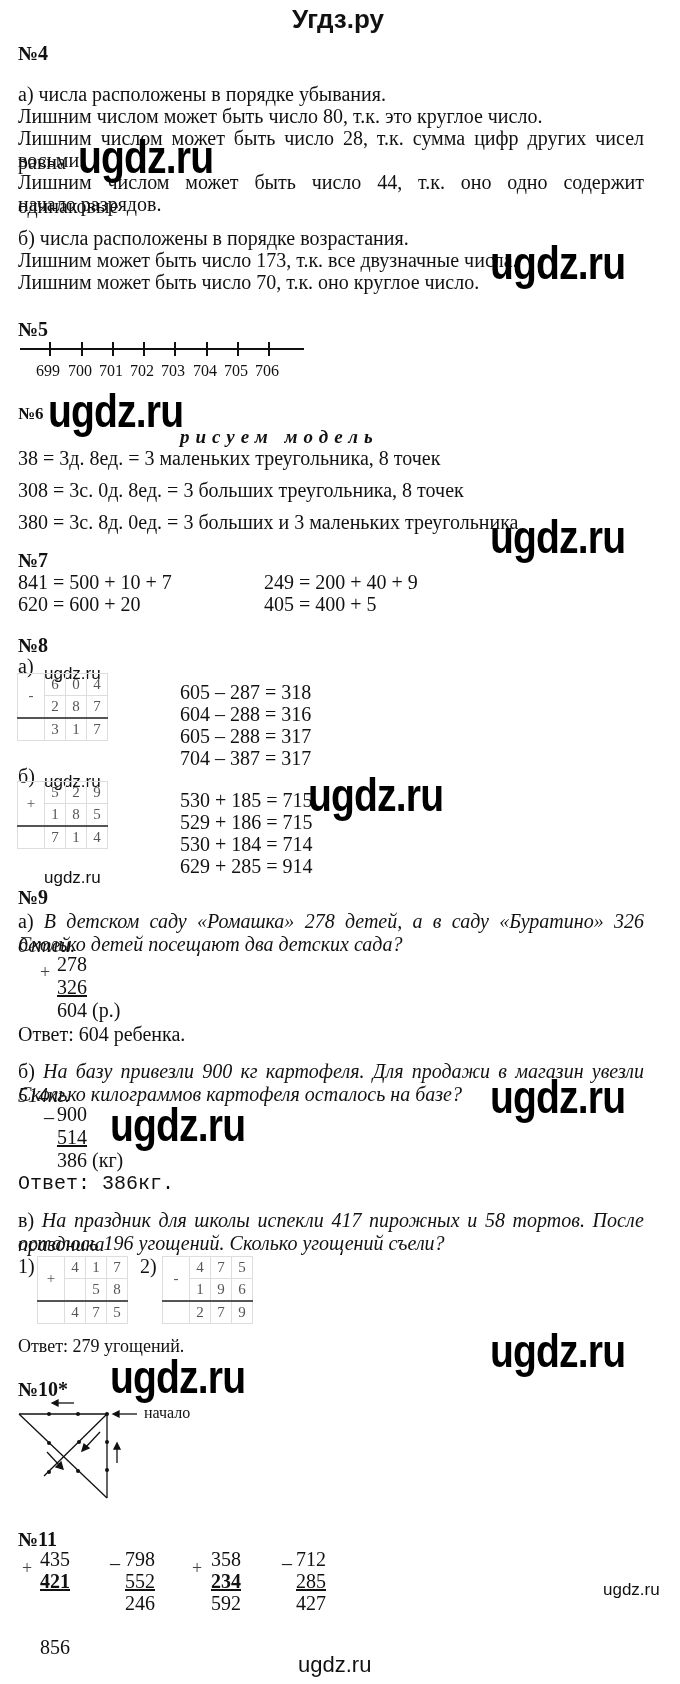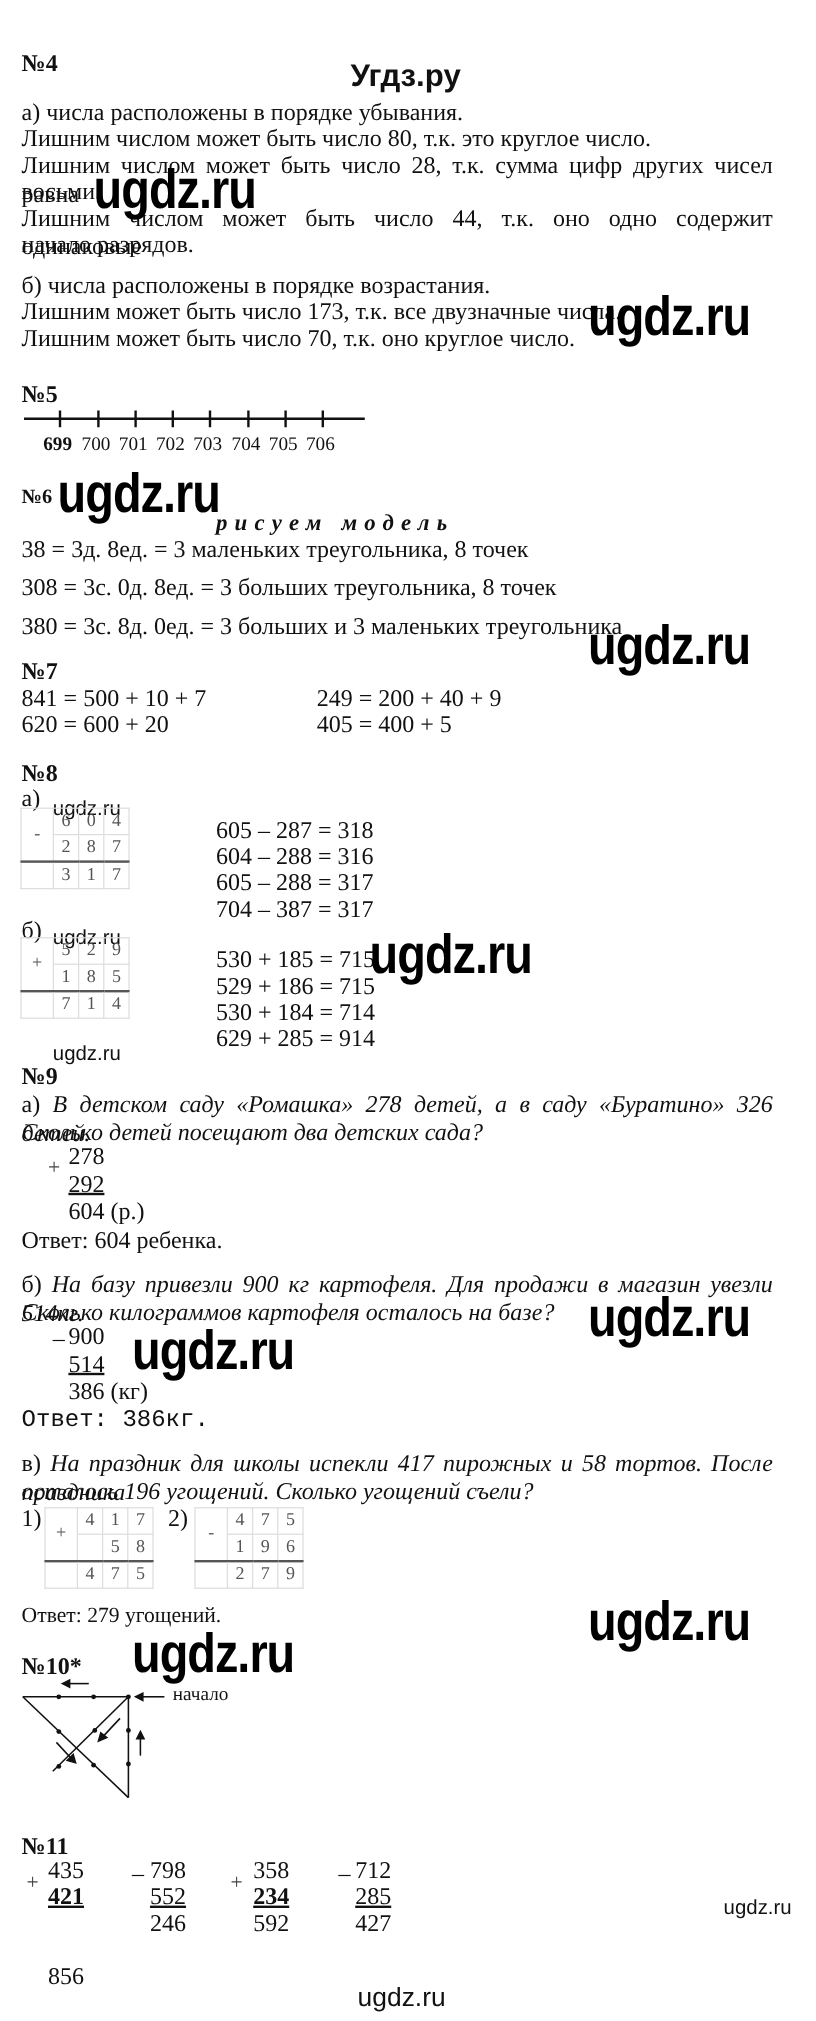--- a/index.html
+++ b/index.html
@@ -20,21 +20,21 @@
   table.grid td { border:1px solid #ddd; width:20px; height:21px; text-align:center; padding:0; }
   table.grid td.sign { width:26px; }
   table.grid tr.res td { border-top:2px solid #555; }
   .col { position:absolute; font-size:20px; line-height:22px; }
   .ul { text-decoration:underline; }
   .b { font-weight:bold; }
 </style>
 </head>
 <body>
 
-<div class="abs title" style="left:292px;top:4px;margin-top:44px;">Угдз.ру</div>
+<div class="abs title" style="left:292px;top:4px;">Угдз.ру</div>
 
 <div class="abs h" style="left:18px;top:42px;">№4</div>
 <div class="abs line" style="left:18px;top:82px;">а) числа расположены в порядке убывания.</div>
 <div class="abs line" style="left:18px;top:104px;">Лишним числом может быть число 80, т.к. это круглое число.</div>
 <div class="abs line just" style="left:18px;top:126px;">Лишним числом может быть число 28, т.к. сумма цифр других чисел равна</div>
 <div class="abs line" style="left:18px;top:148px;">восьми.</div>
 <div class="abs line just" style="left:18px;top:170px;">Лишним числом может быть число 44, т.к. оно одно содержит одинаковые</div>
 <div class="abs line" style="left:18px;top:192px;">начало разрядов.</div>
 <div class="abs wm wm-big" style="left:78px;top:134px;">ugdz.ru</div>
 
@@ -50,21 +50,21 @@
     <line x1="50" y1="4" x2="50" y2="18"></line>
       <line x1="82" y1="4" x2="82" y2="18"></line>
     <line x1="113" y1="4" x2="113" y2="18"></line>
       <line x1="144" y1="4" x2="144" y2="18"></line>
     <line x1="175" y1="4" x2="175" y2="18"></line>
       <line x1="207" y1="4" x2="207" y2="18"></line>
     <line x1="238" y1="4" x2="238" y2="18"></line>
       <line x1="269" y1="4" x2="269" y2="18"></line>
   </g>
 </svg>
-<div class="abs" style="left:36px;top:362px;font-size:16px;font-weight:bold;">699</div>
+<div class="abs" style="left:36px;top:362px;font-size:16px;">699</div>
 <div class="abs" style="left:68px;top:362px;font-size:16px;">700</div>
 <div class="abs" style="left:99px;top:362px;font-size:16px;">701</div>
 <div class="abs" style="left:130px;top:362px;font-size:16px;">702</div>
 <div class="abs" style="left:161px;top:362px;font-size:16px;">703</div>
 <div class="abs" style="left:193px;top:362px;font-size:16px;">704</div>
 <div class="abs" style="left:224px;top:362px;font-size:16px;">705</div>
 <div class="abs" style="left:255px;top:362px;font-size:16px;">706</div>
 
 <div class="abs h" style="left:18px;top:404px;font-size:17px;">№6</div>
 <div class="abs wm wm-big" style="left:48px;top:388px;">ugdz.ru</div>
@@ -137,21 +137,21 @@
 <div class="abs line" style="left:180px;top:832px;">530 + 184 = 714</div>
 <div class="abs line" style="left:180px;top:854px;">629 + 285 = 914</div>
 <div class="abs wm wm-big" style="left:308px;top:772px;">ugdz.ru</div>
 <div class="abs wm-small" style="left:44px;top:868px;font-family:'Liberation Sans',sans-serif;">ugdz.ru</div>
 
 <div class="abs h" style="left:18px;top:886px;">№9</div>
 <div class="abs line just" style="left:18px;top:909px;"><span>а)</span> <span class="it">В детском саду «Ромашка» 278 детей, а в саду «Буратино» 326 детей.</span></div>
 <div class="abs line it" style="left:18px;top:932px;">Сколько детей посещают два детских сада?</div>
 <div class="abs" style="left:40px;top:962px;font-size:18px;color:#444;">+</div>
 <div class="col" style="left:57px;top:953px;">278</div>
-<div class="col ul" style="left:57px;top:976px;">292</div>
+<div class="col ul" style="left:57px;top:976px;">326</div>
 <div class="col" style="left:57px;top:999px;">604 (р.)</div>
 <div class="abs line" style="left:18px;top:1022px;">Ответ: 604 ребенка.</div>
 
 <div class="abs line just" style="left:18px;top:1059px;"><span>б)</span> <span class="it">На базу привезли 900 кг картофеля. Для продажи в магазин увезли 514кг.</span></div>
 <div class="abs line it" style="left:18px;top:1082px;">Сколько килограммов картофеля осталось на базе?</div>
 <div class="abs" style="left:44px;top:1098px;font-size:20px;">_</div>
 <div class="col" style="left:57px;top:1103px;">900</div>
 <div class="col ul" style="left:57px;top:1126px;">514</div>
 <div class="col" style="left:57px;top:1149px;">386 (кг)</div>
 <div class="abs line" style="left:18px;top:1172px;font-family:Liberation Mono, monospace;">Ответ: 386кг.</div>

